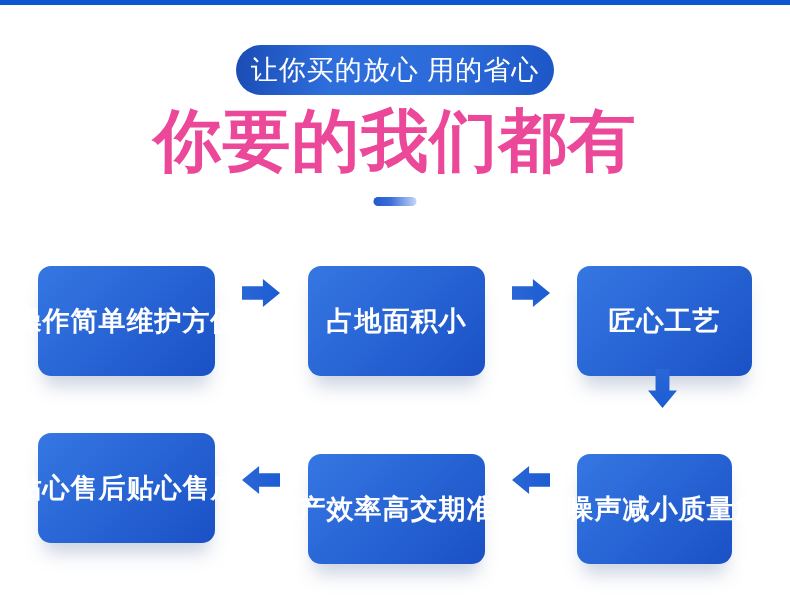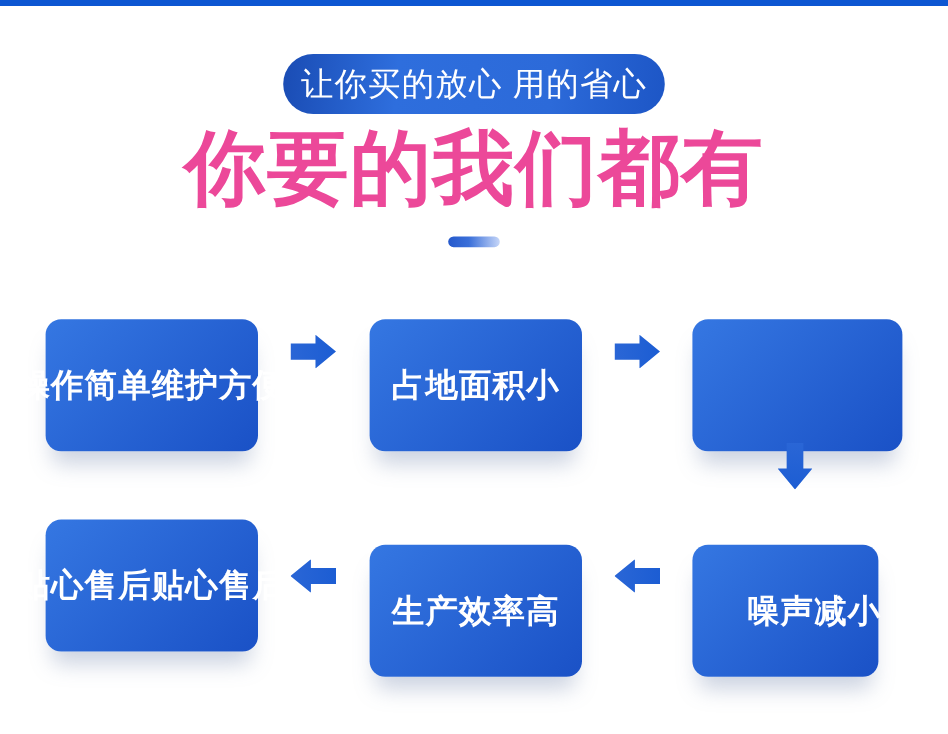--- a/index.html
+++ b/index.html
@@ -135,32 +135,35 @@
 
 <div class="flow-arrow arrow-right ar-1"></div>
 
 <div class="flow-box pos-b">
   <span>占地面积小</span>
 </div>
 
 <div class="flow-arrow arrow-right ar-2"></div>
 
 <div class="flow-box pos-c">
+  <span>匠心工艺</span>
 </div>
 
 <div class="flow-arrow arrow-down ar-3"></div>
 
 <div class="flow-box pos-d">
   <span>噪声减小</span>
+  <span>质量放心</span>
 </div>
 
 <div class="flow-arrow arrow-left ar-4"></div>
 
 <div class="flow-box pos-e">
   <span>生产效率高</span>
+  <span>交期准时</span>
 </div>
 
 <div class="flow-arrow arrow-left ar-5"></div>
 
 <div class="flow-box pos-f">
   <span>贴心售后</span>
   <span>贴心售后</span>
 </div>
 
 </body></html>

